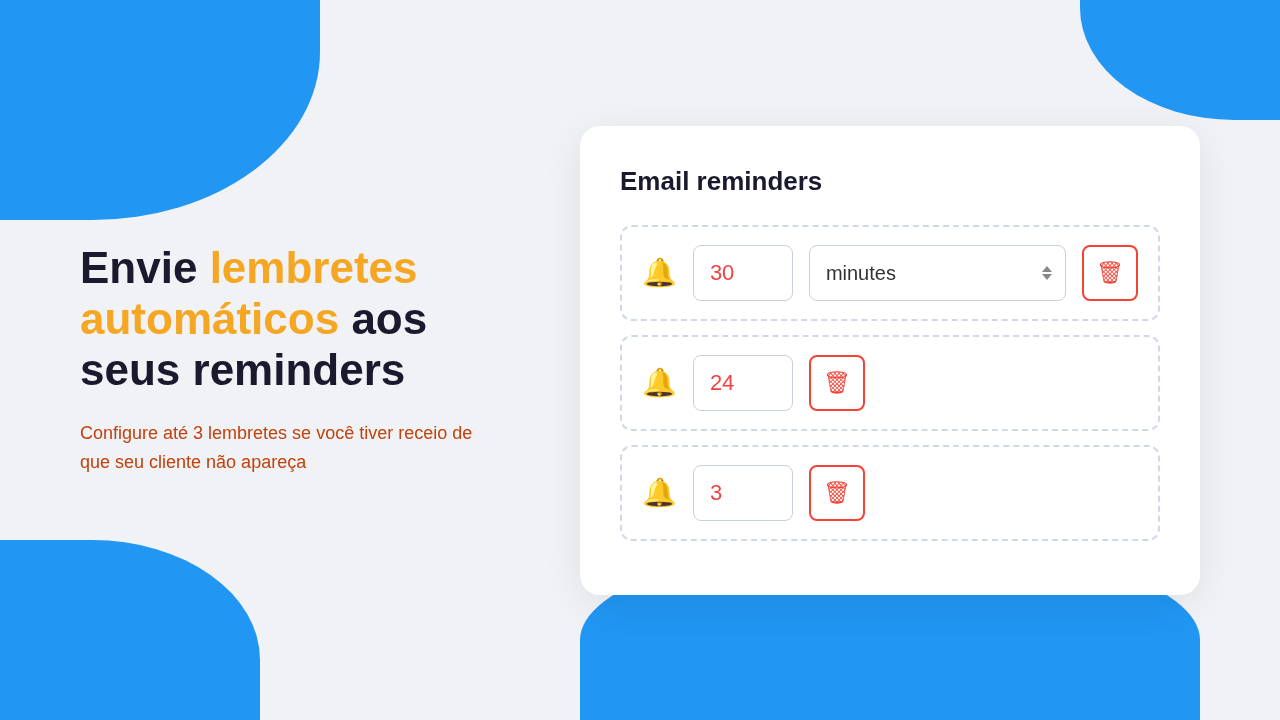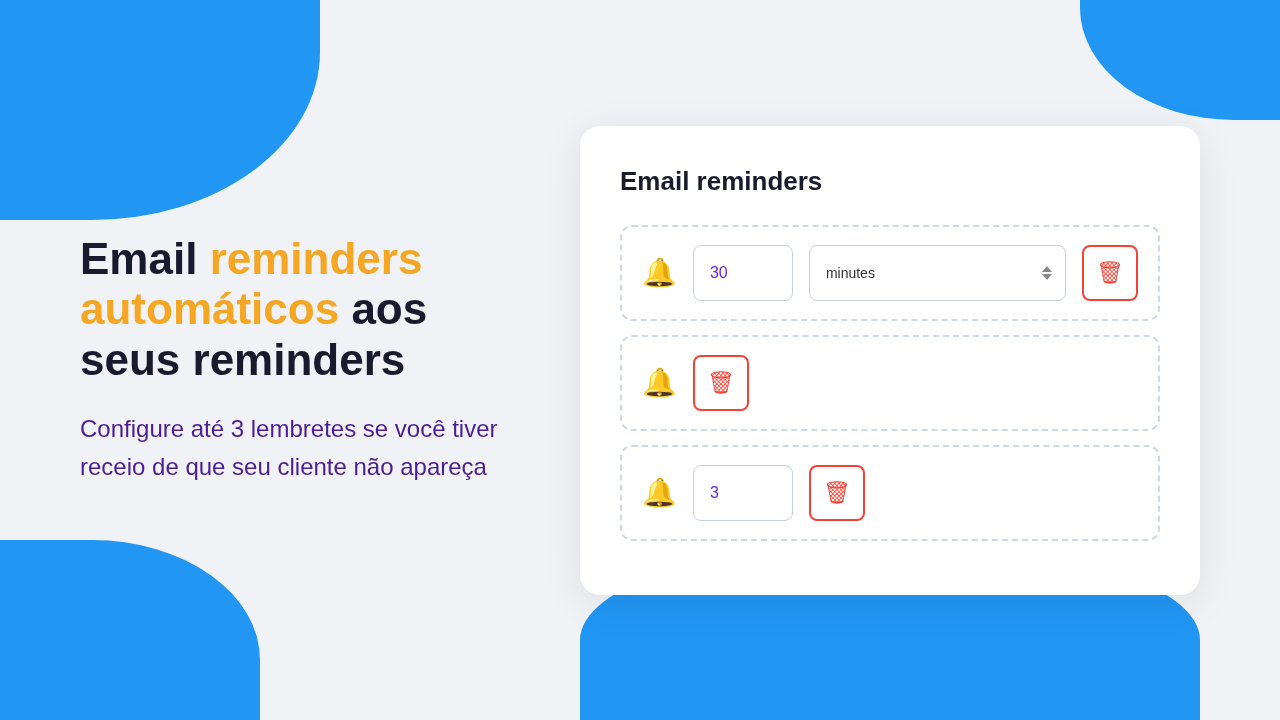--- a/index.html
+++ b/index.html
@@ -83,22 +83,22 @@
       line-height: 1.15;
       color: #1a1a2e;
       margin-bottom: 24px;
     }
 
     .hero-title .highlight {
       color: #f5a623;
     }
 
     .hero-subtitle {
-      font-size: 24px;
-      color: #4c1d95;
+      font-size: 18px;
+      color: #c2410c;
       line-height: 1.6;
       font-weight: 400;
     }
 
     
     .right-section {
       flex: 0 0 620px;
     }
 
     .card {
@@ -131,40 +131,40 @@
       color: #2196f3;
       font-size: 28px;
       flex-shrink: 0;
     }
 
     .number-input {
       width: 100px;
       height: 56px;
       border: 1.5px solid #c8d0dc;
       border-radius: 8px;
-      font-size: 16px;
+      font-size: 22px;
       font-weight: 500;
-      color: #6d28d9;
+      color: #ef4444;
       text-align: left;
       padding: 0 16px;
       outline: none;
       background: #fff;
     }
 
     .unit-select-wrapper {
       position: relative;
       flex: 1;
     }
 
     .unit-select {
       width: 100%;
       height: 56px;
       border: 1.5px solid #c8d0dc;
       border-radius: 8px;
-      font-size: 14px;
+      font-size: 20px;
       color: #333;
       padding: 0 44px 0 16px;
       appearance: none;
       -webkit-appearance: none;
       background: #fff;
       cursor: pointer;
       outline: none;
     }
 
     .select-arrow {
@@ -220,21 +220,21 @@
 
 <div class="blob-top-left"></div>
 <div class="blob-top-right"></div>
 <div class="blob-bottom-left"></div>
 <div class="blob-bottom-right"></div>
 
 <div class="page-content">
 
   <div class="left-section">
     <h1 class="hero-title">
-      <span>Email </span><span class="highlight">reminders automáticos</span><span> aos seus reminders</span>
+      <span>Envie </span><span class="highlight">lembretes automáticos</span><span> aos seus reminders</span>
     </h1>
     <p class="hero-subtitle">Configure até 3 lembretes se você tiver receio de que seu cliente não apareça</p>
   </div>
 
   <div class="right-section">
     <div class="card">
       <h2 class="card-title">Email reminders</h2>
 
       <div class="reminder-row">
         <span class="bell-icon">🔔</span>
@@ -250,20 +250,21 @@
             <span class="down"></span>
           </div>
         </div>
         <button class="delete-btn">
           <span class="trash-icon">🗑</span>
         </button>
       </div>
 
       <div class="reminder-row">
         <span class="bell-icon">🔔</span>
+        <input class="number-input" type="number" value="24" style="">
         <button class="delete-btn">
           <span class="trash-icon">🗑</span>
         </button>
       </div>
 
       <div class="reminder-row">
         <span class="bell-icon">🔔</span>
         <input class="number-input" type="number" value="3" style="">
         <button class="delete-btn">
           <span class="trash-icon">🗑</span>

